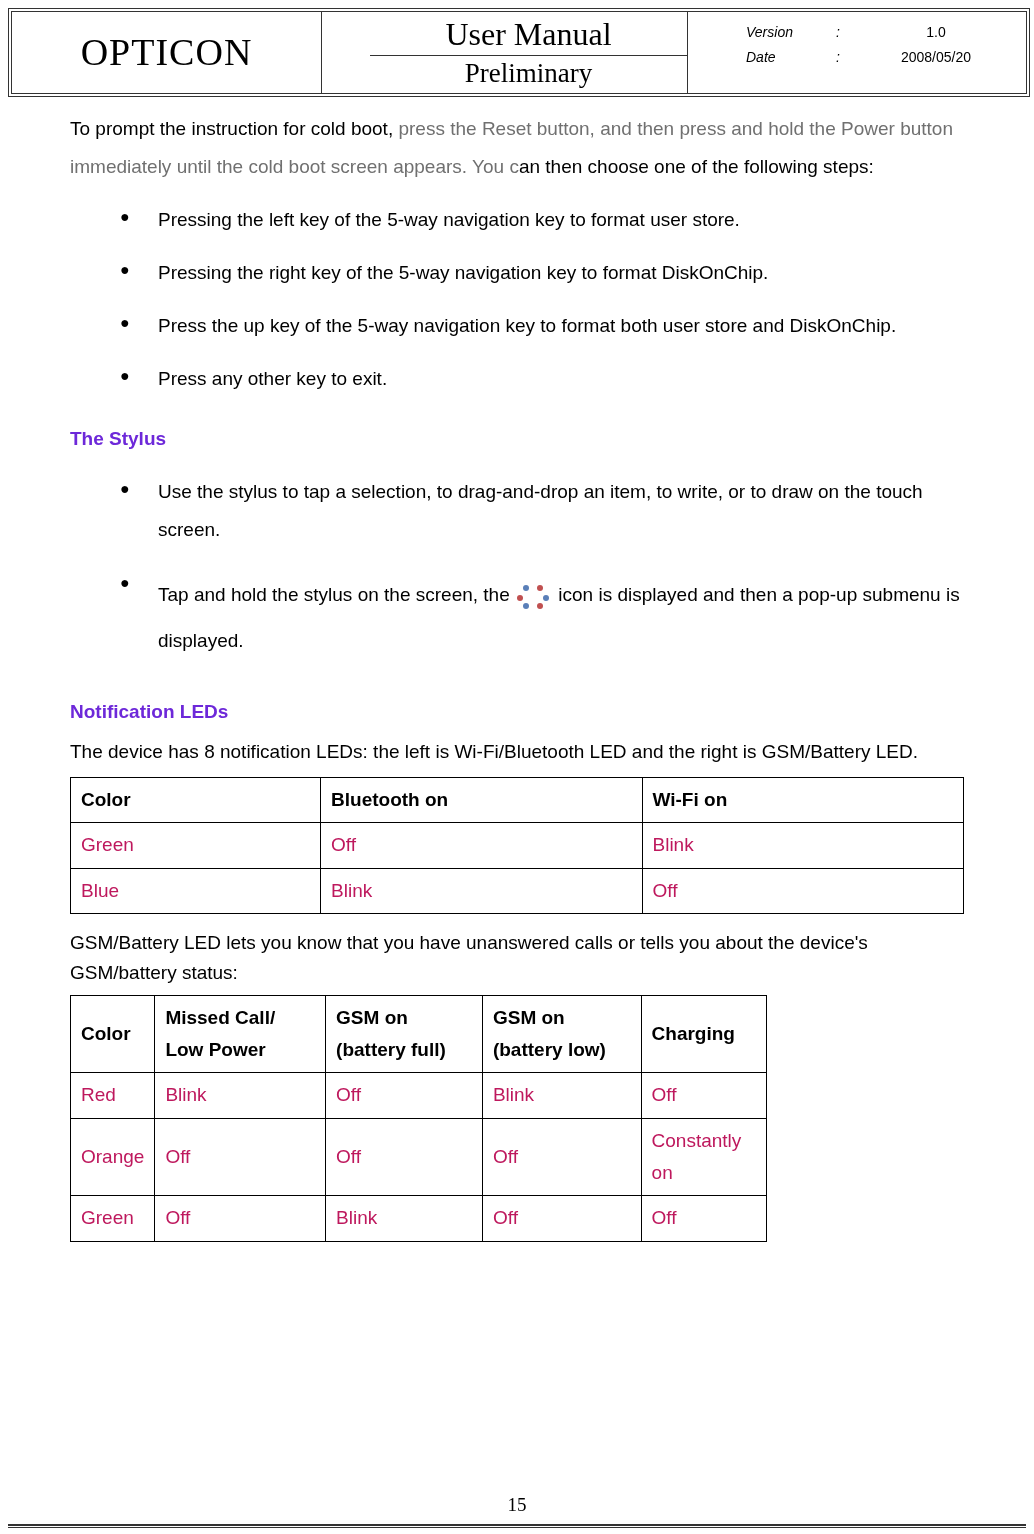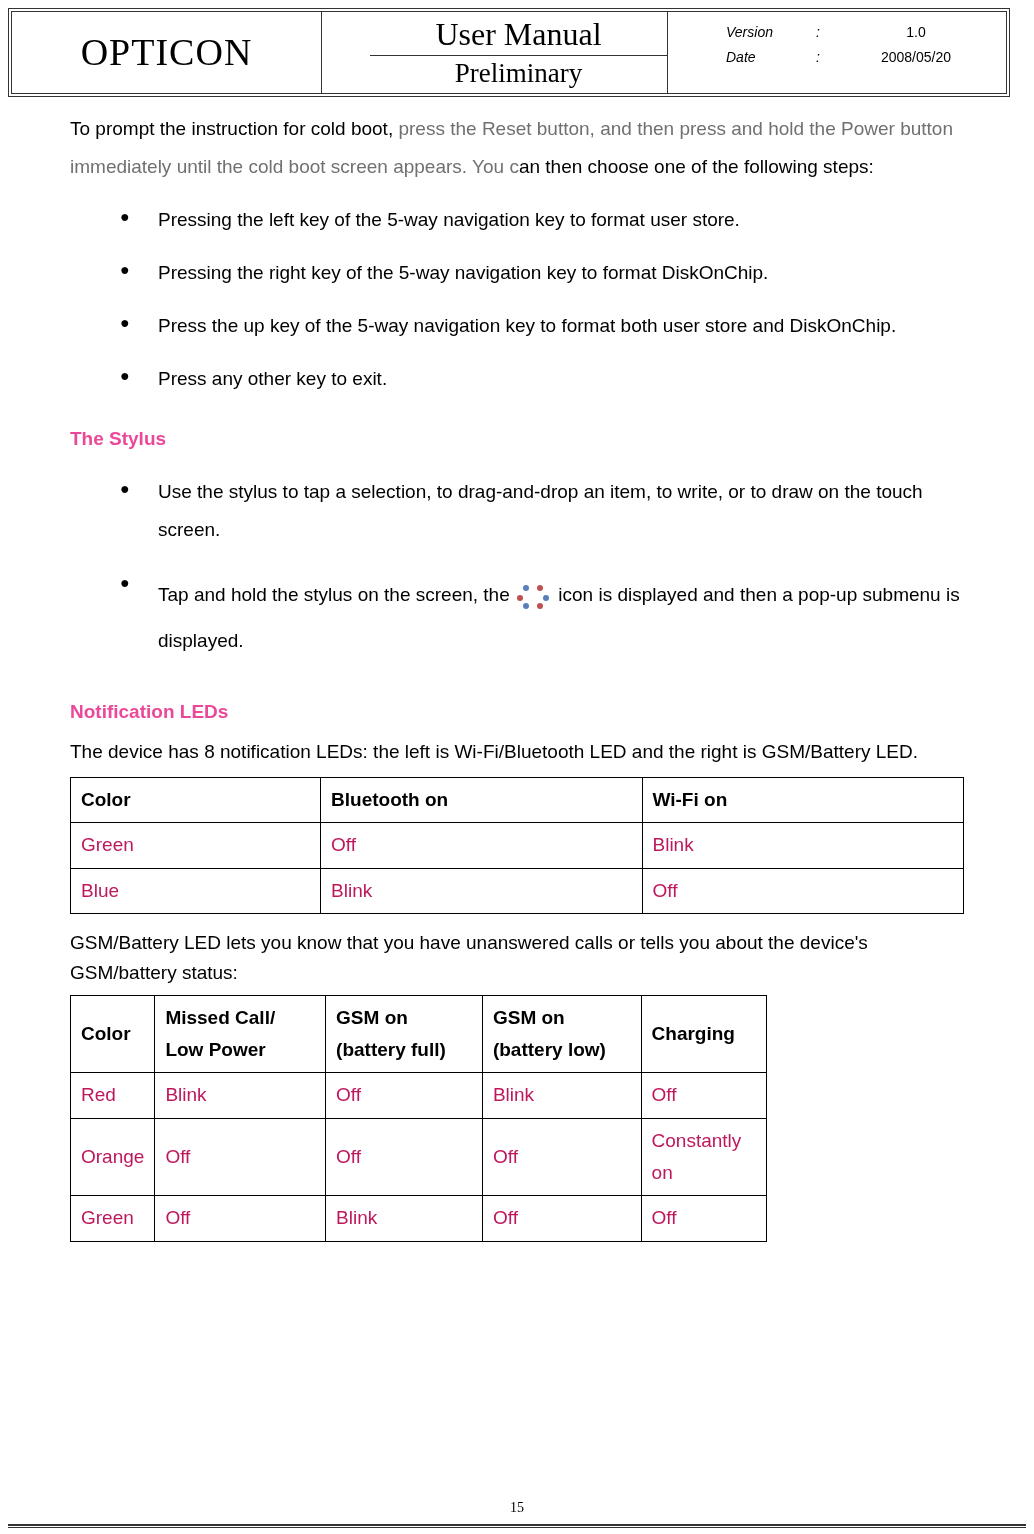--- a/index.html
+++ b/index.html
@@ -6,21 +6,21 @@
     body {
       font-family: Verdana, Geneva, sans-serif;
       background: #fff;
       width: 1034px;
       height: 1534px;
       position: relative;
       color: #000;
     }
     .page-border {
       position: absolute;
-      top: 8px; left: 8px; right: 24px;
+      top: 8px; left: 8px; right: 4px;
       border: 4px double #333;
       display: flex;
       gap: 48px;
     }
     .hdr-left {
       flex: 0 0 310px;
       border-right: 1px solid #333;
       text-align: center;
       font-family: "Times New Roman", serif;
       font-size: 38px;
@@ -55,21 +55,21 @@
     .hdr-right .c { flex: 0 0 20px; }
     .hdr-right .v { flex: 1; text-align: center; font-style: normal; }
     .content {
       position: absolute;
       top: 110px; left: 70px; right: 70px;
       font-size: 19px;
       line-height: 2.0;
     }
     .gray { color: #707070; }
     .section-head {
-      color: #ec4899;
+      color: #6d28d9;
       font-weight: bold;
       margin-top: 22px;
       margin-bottom: 2px;
     }
     ul.bullets {
       list-style: none;
       margin: 0 0 8px 0;
       padding-left: 50px;
     }
     ul.bullets li {
@@ -110,21 +110,21 @@
       font-weight: normal;
       line-height: 1.7;
     }
     table.led th { font-weight: bold; }
     table.led td { color: #be185d; }
     .note { margin-top: 0; }
     .page-num {
       position: absolute;
       bottom: 18px; left: 0; right: 0;
       text-align: center;
-      font-size: 14px;
+      font-size: 19px;
       font-family: "Times New Roman", serif;
     }
     .bottom-rule {
       position: absolute;
       bottom: 6px; left: 8px; right: 8px;
       height: 4px;
       border-top: 2px solid #333;
       border-bottom: 1px solid #333;
     }
     .tight { line-height: 1.6; margin-top: 14px; }

